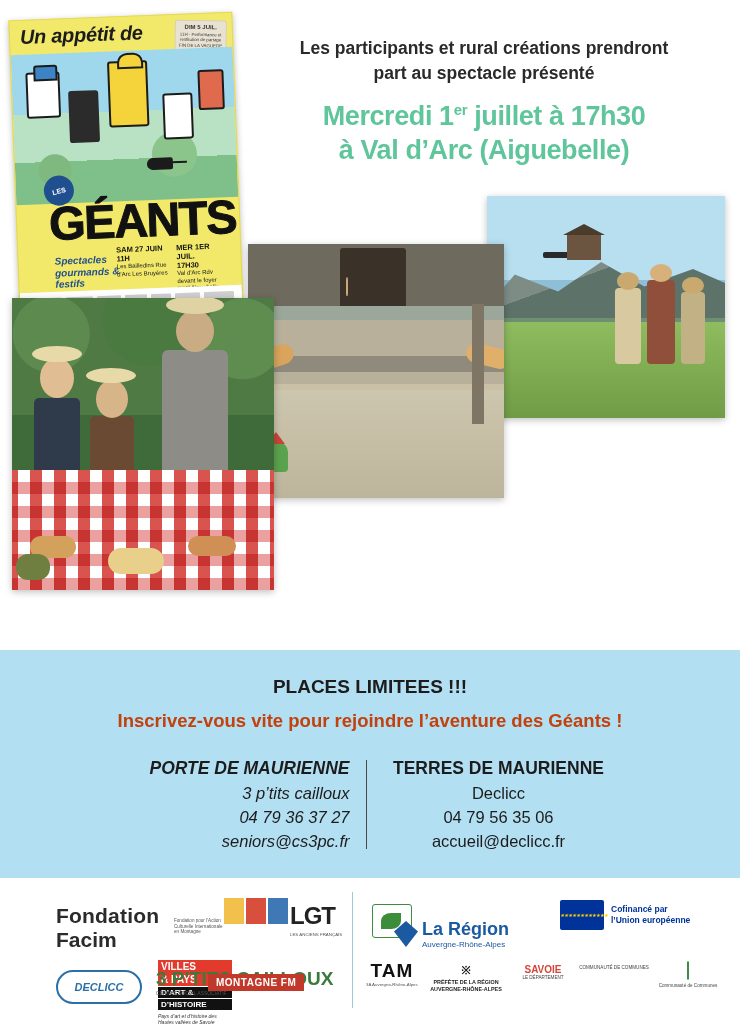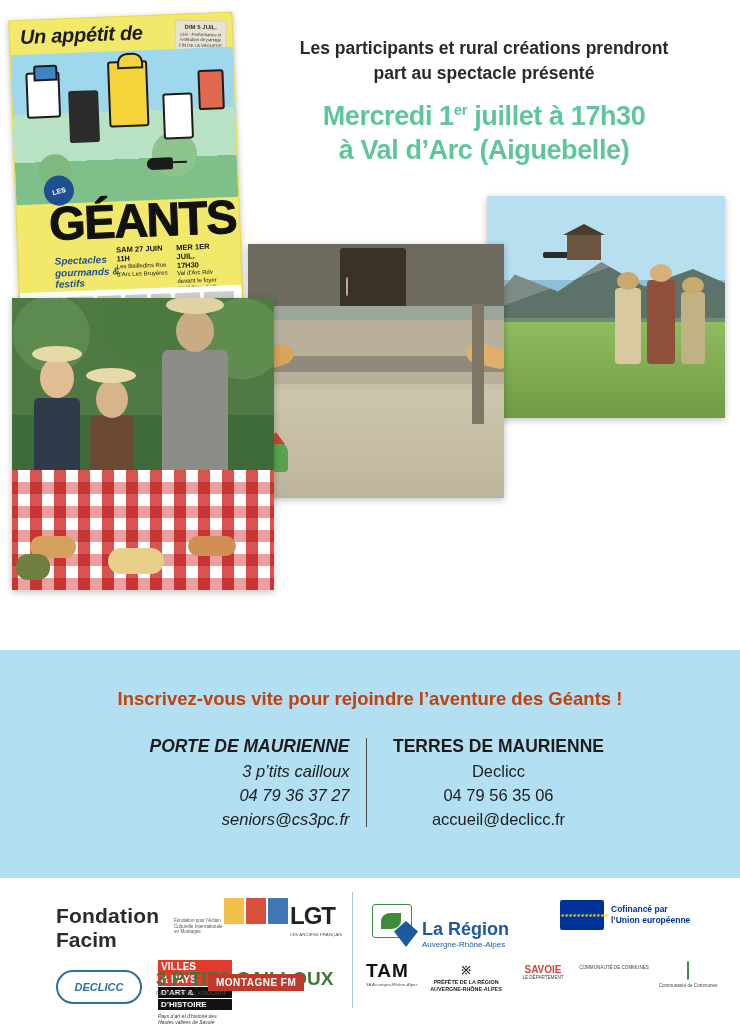--- a/index.html
+++ b/index.html
@@ -227,21 +227,21 @@
   .lg-region{ left:422px; top:41px; }
   .lg-region .r1{ font-size:18px; font-weight:800; color:#1b5aa0;}
   .lg-region .r2{ font-size:8px; color:#1b5aa0; }
   .lg-region .flag{ position:absolute; left:-28px; top:2px; width:24px;height:26px;background:#1b5aa0;clip-path:polygon(50% 0,100% 40%,50% 100%,0 40%);}
 
   .lg-eu{ left:560px; top:22px; display:flex; align-items:center; gap:7px;}
   .lg-eu .box{ width:44px;height:30px;background:#003399;position:relative;border-radius:2px;}
   .lg-eu .box::after{ content:"★★★★★★★★★★★★"; position:absolute; inset:0; color:#ffcc00; font-size:5px; line-height:30px; text-align:center; letter-spacing:-.5px;}
   .lg-eu .txt{ font-size:8.5px; color:#003399; font-weight:700; line-height:1.25;}
 
-  .lg-tam{ left:366px; top:82px; }
+  .lg-tam{ left:366px; top:82px;text-align:center; }
   .lg-tam .t{ font-size:19px; font-weight:800; color:#111; letter-spacing:1px;}
   .lg-tam .u{ font-size:4.4px; color:#555;}
 
   .lg-prefet{ left:428px; top:84px; width:76px; text-align:center;}
   .lg-prefet .mark{ font-size:11px; color:#1b1b1b; font-weight:700;}
   .lg-prefet .s{ font-size:5.4px; color:#222; font-weight:700; line-height:1.25; margin-top:2px;}
 
   .lg-savoie{ left:512px; top:84px; width:62px; text-align:center;}
   .lg-savoie .sh{ width:30px;height:24px;background:#d6453c;margin:0 auto;clip-path:polygon(0 0,100% 0,100% 62%,50% 100%,0 62%);}
   .lg-savoie .n{ font-size:10px; font-weight:800; color:#d6453c; margin-top:2px;}
@@ -366,20 +366,21 @@
     </div>
 
     <div class="blob">
       <div class="b1">Une expérience artistique,</div>
       <div class="b1">intergénérationnelle et festive pour tous</div>
       <div class="b2">(à partir de 12 ans)</div>
     </div>
   </div>
 
   <div class="blue">
+    <div class="t1">PLACES LIMITEES !!!</div>
     <div class="t2">Inscrivez-vous vite pour rejoindre l’aventure des Géants !</div>
 
     <div class="contacts">
       <div class="col left">
         <div class="name">PORTE DE MAURIENNE</div>
         <div class="line">3 p’tits cailloux</div>
         <div class="line">04 79 36 37 27</div>
         <div class="line">seniors@cs3pc.fr</div>
       </div>
       <div class="divider"></div>

